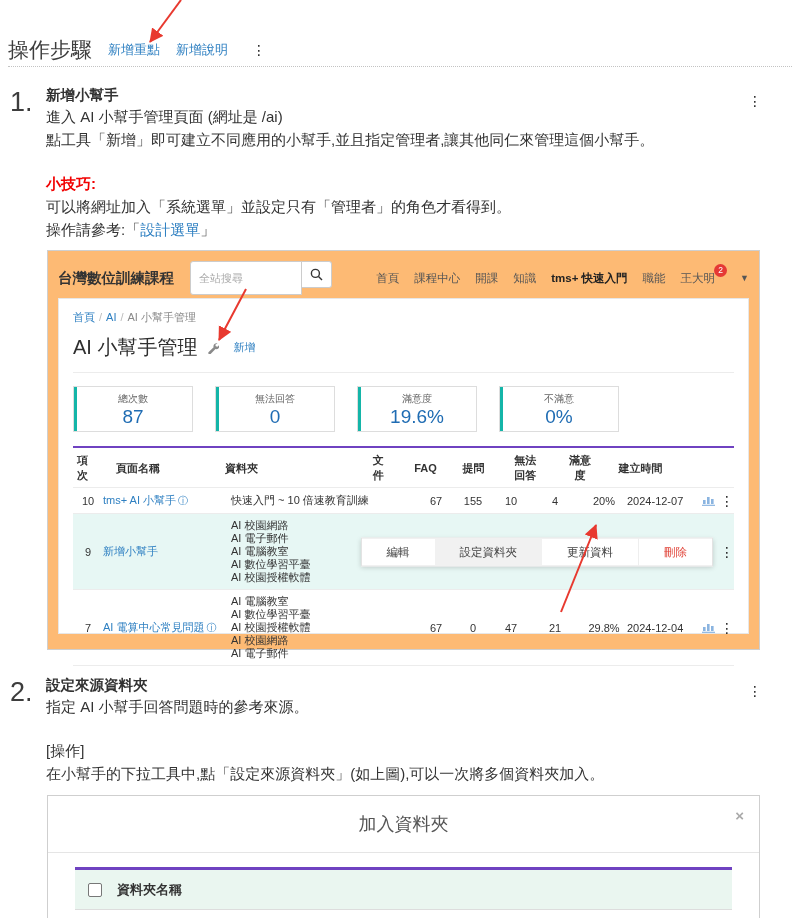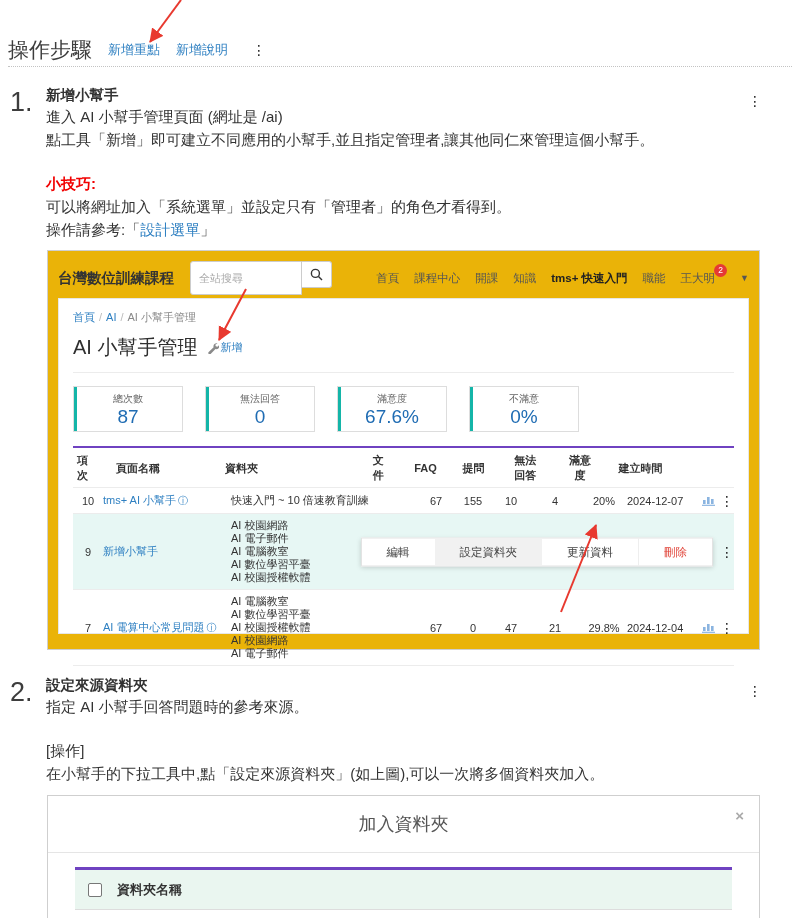--- a/index.html
+++ b/index.html
@@ -27,45 +27,45 @@
   .step .num { font-size:27px; color:#3d3d3d; line-height:1.1; margin:2px 8px 0 0; min-width:28px; }
   .step .body { flex:1; font-size:15px; line-height:23px; color:#333; }
   .step .stitle { font-size:14.5px; font-weight:bold; line-height:19px; }
   .step .spacer { height:21px; }
   .tip-title { color:#f10000; font-weight:bold; }
   .step-kebab { position:absolute; right:30px; top:8px; }
 
   
   #shot1 {
     position:absolute; left:47px; top:250px; width:713px; height:400px;
-    border:1px solid #cfcfcf; background:#eab308;
+    border:1px solid #cfcfcf; background:#fdba74;
   }
   .s1-header { display:flex; align-items:center; padding:10px 10px 0 10px; }
   .site-title { font-size:14.5px; font-weight:bold; color:#333; white-space:nowrap; }
   .search-wrap { display:flex; margin-left:16px; }
   .search-input { width:112px; height:27px; border:1px solid #ccc; border-radius:3px 0 0 3px; padding:16px 8px; font-size:11px; color:#333; outline:none; }
   .search-input::placeholder { color:#aaa; }
   .search-btn { width:30px; height:27px; border:1px solid #ccc; border-left:none; border-radius:0 3px 3px 0; background:#fff; display:flex; align-items:center; justify-content:center; cursor:pointer; }
   .s1-nav { margin-left:auto; display:flex; align-items:center; gap:15px; font-size:11.5px; color:#555; white-space:nowrap; }
   .s1-nav .nav-item { cursor:pointer; }
   .s1-nav .bold-item { font-weight:bold; color:#222; }
   .user-wrap { position:relative; cursor:pointer; padding-right:4px; }
   .user-badge { position:absolute; top:-7px; right:-8px; background:#e53935; color:#fff; font-size:8.5px; min-width:13px; height:13px; border-radius:7px; display:flex; align-items:center; justify-content:center; padding:0 2px; }
   .caret { font-size:9px; color:#555; margin-left:6px; cursor:pointer; }
 
   .card { position:absolute; left:10px; right:10px; top:47px; bottom:15px; border:1px solid #e7e7e7; background:#fff; padding:11px 14px; }
   .breadcrumb { font-size:11px; color:#999; }
   .breadcrumb .sep { margin:0 4px; color:#bbb; }
   .breadcrumb .cur { color:#888; }
   .title-row { display:flex; align-items:center; gap:10px; margin-top:9px; padding-bottom:11px; border-bottom:1px solid #ececec; }
   .page-title { font-size:20px; font-weight:500; color:#2f2f2f; }
-  .add-link { display:flex; align-items:center; gap:1px; font-size:11px; cursor:pointer; }
+  .add-link { display:flex; align-items:center; gap:14px; font-size:11px; cursor:pointer; }
 
   .stats { display:flex; gap:22px; margin-top:13px; }
-  .stat-card { position:relative; width:110px; height:46px; border:1px solid #ddd; background:#fff; text-align:center; padding-top:5px; }
+  .stat-card { position:relative; width:120px; height:46px; border:1px solid #ddd; background:#fff; text-align:center; padding-top:5px; }
   .stat-card::before { content:""; position:absolute; left:0; top:0; bottom:0; width:3px; background:#14b5a8; }
   .stat-label { font-size:10px; color:#666; }
   .stat-value { font-size:19px; color:#1f6cb3; line-height:22px; }
 
   .tbl { margin-top:14px; font-size:11px; }
   .trow { display:flex; align-items:center; border-bottom:1px solid #ececec; padding:5px 0; }
   .thead { border-top:2px solid #6f42c1; font-weight:bold; color:#333; padding:5px 0 4px 0;gap:24px; }
   .c-id{width:30px; text-align:center;} .c-name{width:128px; padding-right:12px;}
   .c-folder{width:188px; line-height:13px;} .c-doc{width:34px; text-align:center;}
   .c-faq{width:40px; text-align:center;} .c-ask{width:36px; text-align:center;}
@@ -175,21 +175,21 @@
       <div class="stat-card">
         <div class="stat-label">總次數</div>
         <div class="stat-value">87</div>
       </div>
       <div class="stat-card">
         <div class="stat-label">無法回答</div>
         <div class="stat-value">0</div>
       </div>
       <div class="stat-card">
         <div class="stat-label">滿意度</div>
-        <div class="stat-value">67.6%</div>
+        <div class="stat-value">19.6%</div>
       </div>
       <div class="stat-card">
         <div class="stat-label">不滿意</div>
         <div class="stat-value">0%</div>
       </div>
     </div>
 
     <div class="tbl">
       <div class="trow thead">
         <span class="c-id">項次</span>

